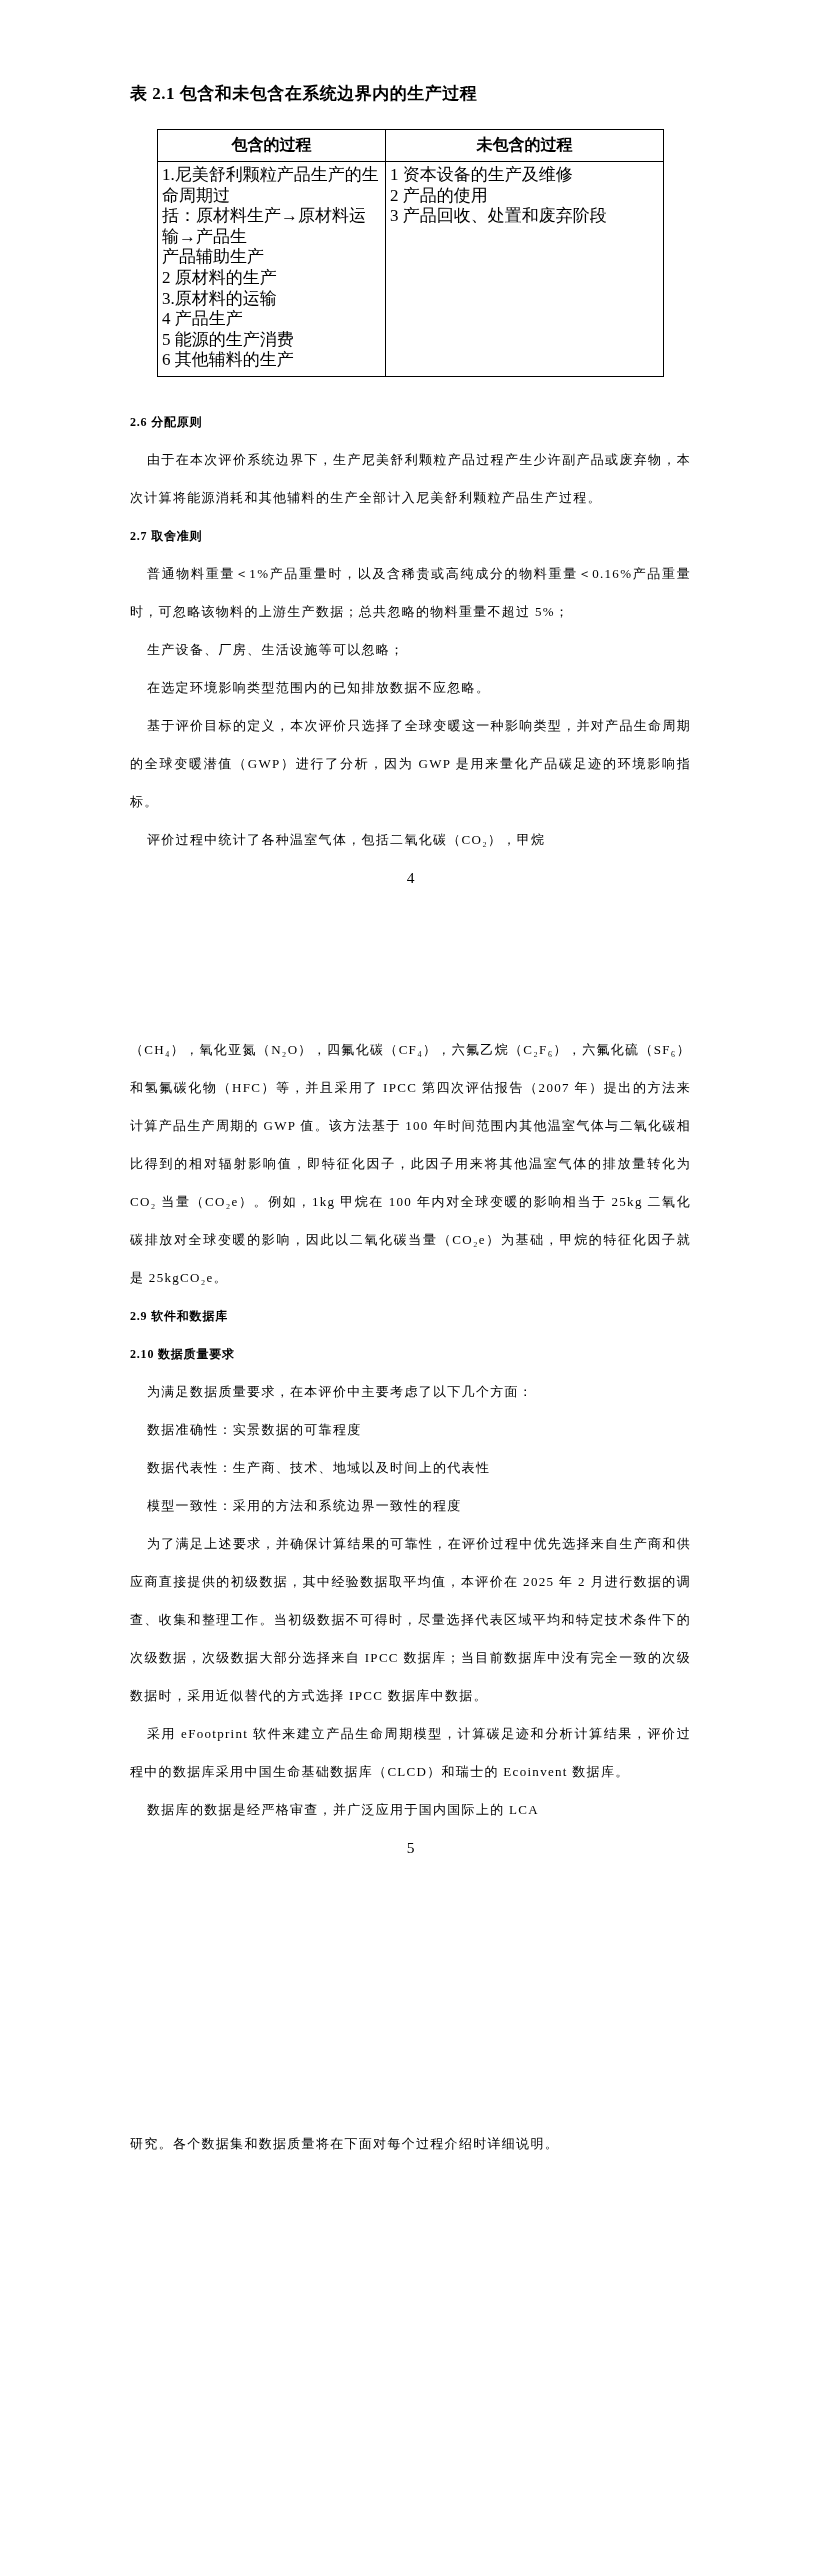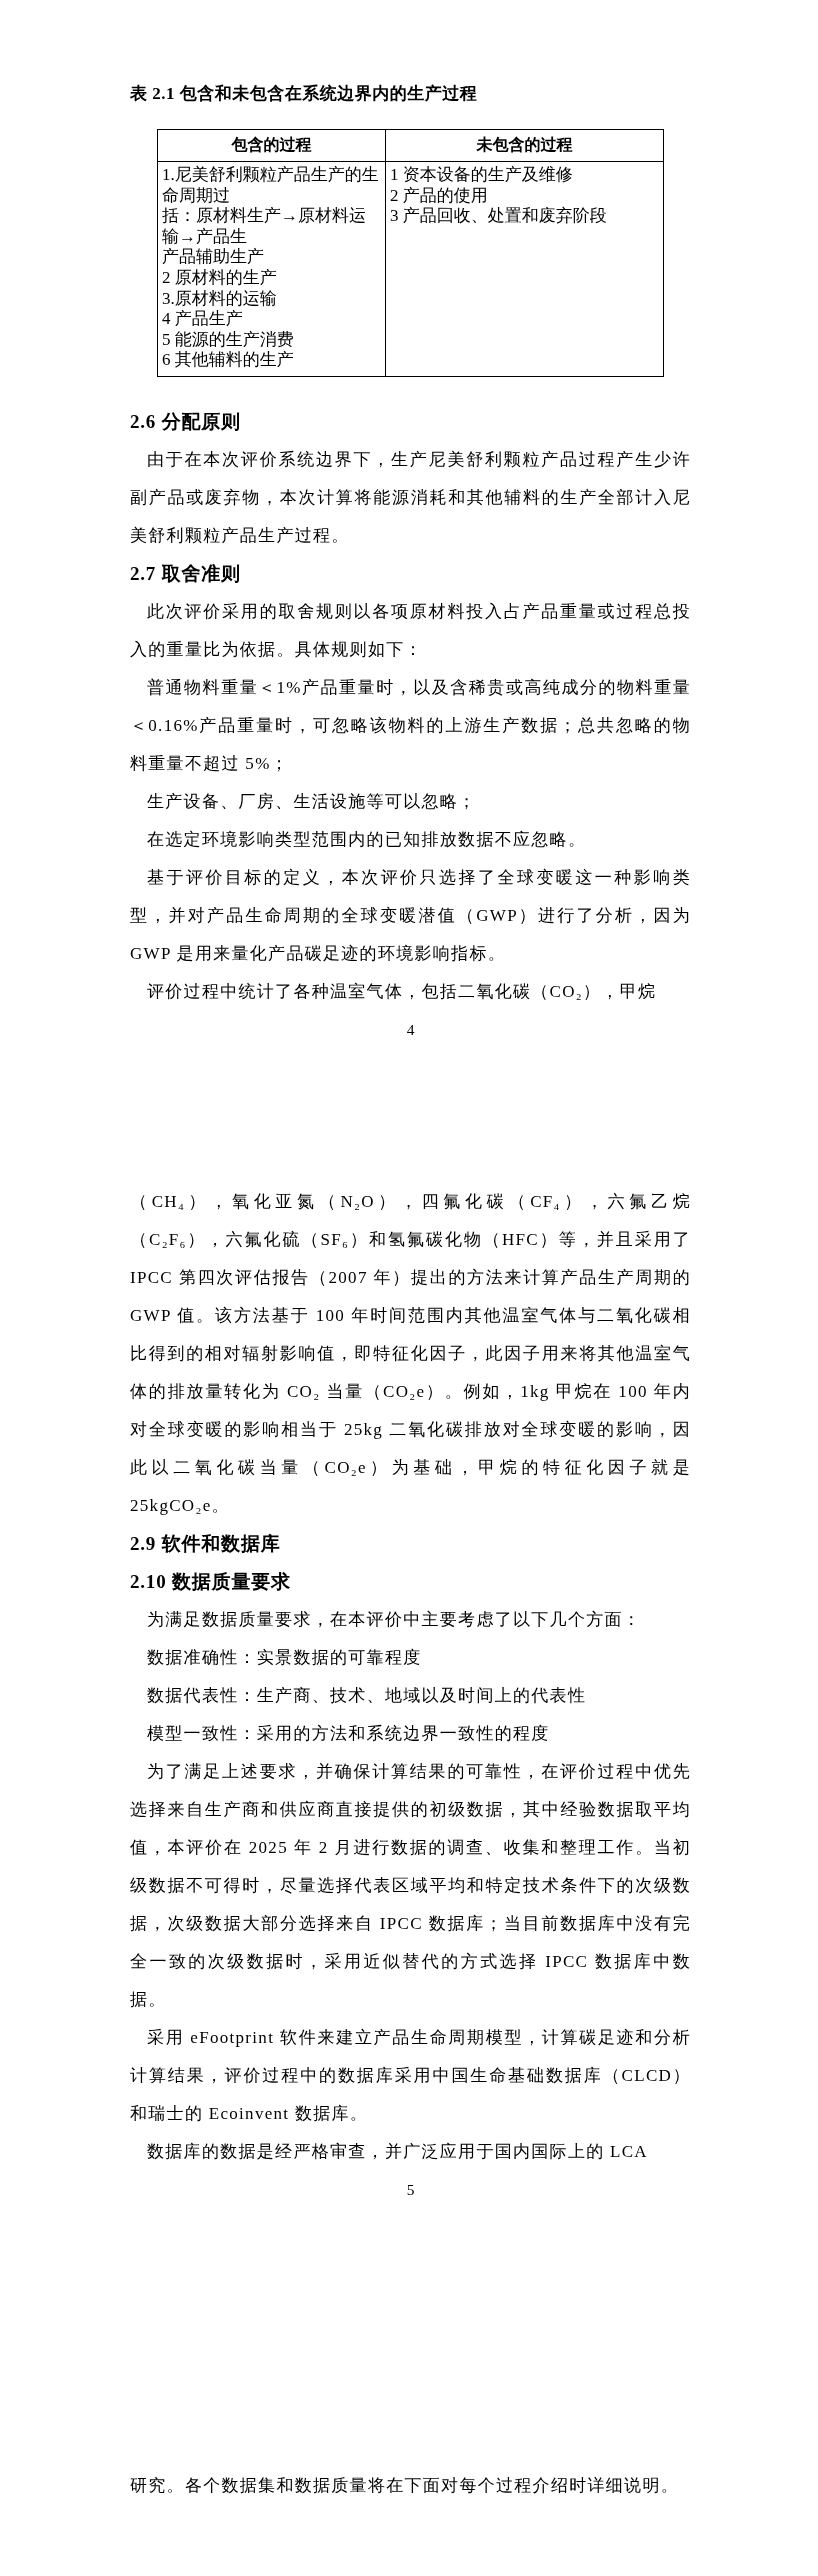--- a/index.html
+++ b/index.html
@@ -55,31 +55,31 @@
     white-space: pre-line;
     vertical-align: top;
   }
   .col-included { width: 228px; }
   .col-excluded { width: 278px; }
   td.excluded-cell { vertical-align: middle; }
 
   .blocks { margin-top: 26px; }
 
   .para {
-    font-size: 17px;
+    font-size: 13px;
     line-height: 38px;
     letter-spacing: 1.3px;
     text-align: justify;
     text-indent: 17px;
     margin: 0;
   }
   .para.noindent { text-indent: 0; }
 
   .heading {
-    font-size: 19px;
+    font-size: 12px;
     font-weight: bold;
     line-height: 38px;
     letter-spacing: 0.8px;
     margin: 0;
   }
 
   .page-num {
     text-align: center;
     font-size: 15.5px;
     line-height: 38px;
@@ -121,21 +121,20 @@
 3 产品回收、处置和废弃阶段</td>
         </tr>
       </tbody>
     </table>
 
     <div class="blocks">
       <h2 class="heading">2.6 分配原则</h2>
       <p class="para">由于在本次评价系统边界下，生产尼美舒利颗粒产品过程产生少许副产品或废弃物，本次计算将能源消耗和其他辅料的生产全部计入尼美舒利颗粒产品生产过程。</p>
 
       <h2 class="heading">2.7 取舍准则</h2>
-      <p class="para">此次评价采用的取舍规则以各项原材料投入占产品重量或过程总投入的重量比为依据。具体规则如下：</p>
       <p class="para">普通物料重量＜1%产品重量时，以及含稀贵或高纯成分的物料重量＜0.16%产品重量时，可忽略该物料的上游生产数据；总共忽略的物料重量不超过 5%；</p>
       <p class="para">生产设备、厂房、生活设施等可以忽略；</p>
       <p class="para">在选定环境影响类型范围内的已知排放数据不应忽略。</p>
 
       <p class="para">基于评价目标的定义，本次评价只选择了全球变暖这一种影响类型，并对产品生命周期的全球变暖潜值（GWP）进行了分析，因为 GWP 是用来量化产品碳足迹的环境影响指标。</p>
       <p class="para">评价过程中统计了各种温室气体，包括二氧化碳（CO₂），甲烷</p>
     </div>
 
     <p class="page-num">4</p>
   </section>

